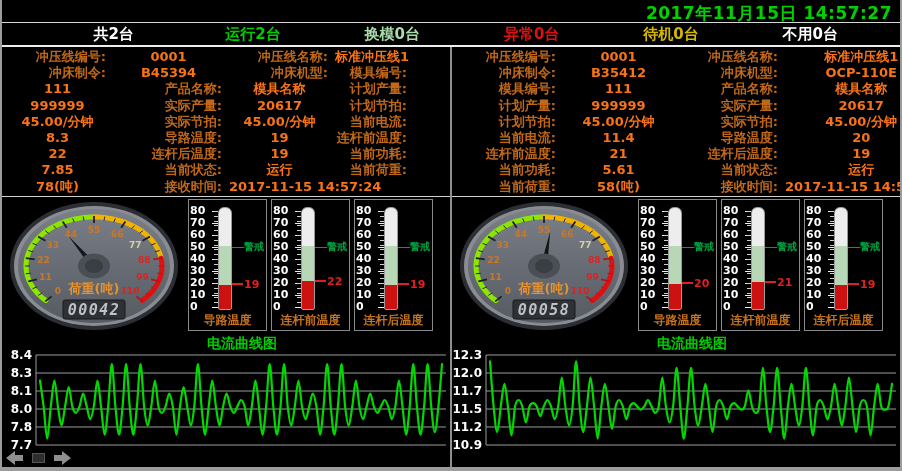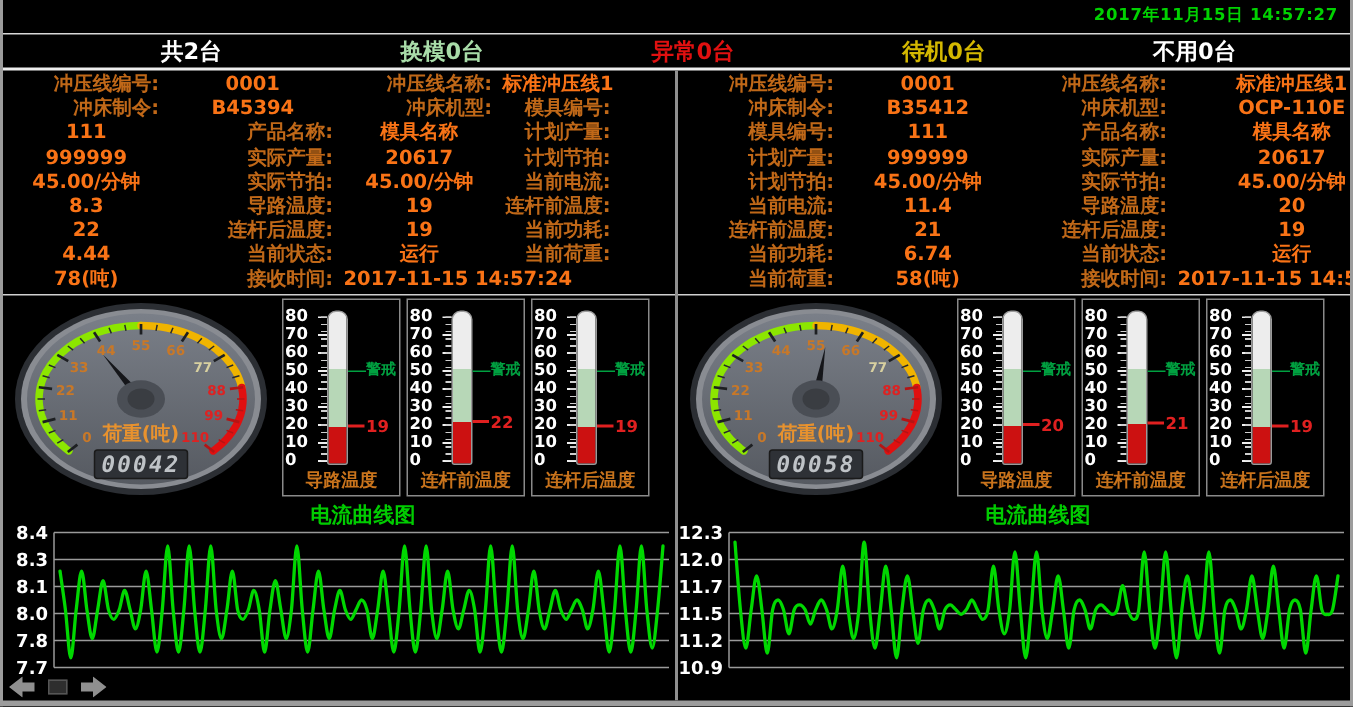--- a/index.html
+++ b/index.html
@@ -4,21 +4,21 @@
 <style>
   * { margin:0; padding:0; box-sizing:border-box; }
   html,body { background:#1a1a1a; }
   body { width:902px; height:471px; font-family:"DejaVu Sans","Liberation Sans",sans-serif; }
   .screen {
     position:relative; width:902px; height:471px; background:#000; overflow:hidden;
     border-left:2px solid #9c9c9c; border-right:2px solid #9c9c9c; border-bottom:4px solid #9c9c9c;
   }
   .titlebar { position:relative; height:22px; background:#000; }
   .datetime {
-    position:absolute; right:8px; top:2px; color:#00d200; font-size:11px; font-weight:bold; letter-spacing:0.5px;
+    position:absolute; right:8px; top:2px; color:#00d200; font-size:17px; font-weight:bold; letter-spacing:0.5px;
   }
   .statusbar {
     height:25px; display:flex; align-items:center; padding-left:42px; padding-right:20px;
     border-top:1px solid #d8d8d8; border-bottom:2px solid #ededed; background:#000;
   }
   .status-item { flex:1; text-align:center; font-size:15px; font-weight:bold; }
   .main { position:relative; height:420px; }
   .panel { position:absolute; top:0; width:448px; height:420px; }
   #panel-0 { left:0; }
   #panel-1 { left:450px; }
@@ -61,20 +61,21 @@
 </style>
 </head>
 <body>
 
 <div class="screen">
   <div class="titlebar">
     <span class="datetime">2017年11月15日 14:57:27</span>
   </div>
   <div class="statusbar" id="statusbar">
       <span class="status-item" style="color: rgb(255, 255, 255);">共2台</span>
+      <span class="status-item" style="color: rgb(0, 204, 0);">运行2台</span>
       <span class="status-item" style="color: rgb(168, 220, 168);">换模0台</span>
       <span class="status-item" style="color: rgb(224, 16, 16);">异常0台</span>
       <span class="status-item" style="color: rgb(212, 184, 0);">待机0台</span>
       <span class="status-item" style="color: rgb(255, 255, 255);">不用0台</span>
     </div>
   <div class="main">
     <section class="panel" id="panel-0">
         <div class="info-grid">
           <span class="info-label">冲压线编号:</span>
           <span class="info-value">0001</span>
@@ -97,21 +98,21 @@
           <span class="info-value">45.00/分钟</span>
           <span class="info-label">当前电流:</span>
           <span class="info-value">8.3</span>
           <span class="info-label">导路温度:</span>
           <span class="info-value">19</span>
           <span class="info-label">连杆前温度:</span>
           <span class="info-value">22</span>
           <span class="info-label">连杆后温度:</span>
           <span class="info-value">19</span>
           <span class="info-label">当前功耗:</span>
-          <span class="info-value">4.44</span>
+          <span class="info-value">7.85</span>
           <span class="info-label">当前状态:</span>
           <span class="info-value">运行</span>
           <span class="info-label">当前荷重:</span>
           <span class="info-value">78(吨)</span>
           <span class="info-label">接收时间:</span>
           <span class="info-value">2017-11-15 14:57:24</span>
         </div>
         <div class="section-sep"></div>
         <svg width="176" height="134" class="gauge-svg">
           <defs>
@@ -275,21 +276,21 @@
           <span class="info-value">45.00/分钟</span>
           <span class="info-label">当前电流:</span>
           <span class="info-value">11.4</span>
           <span class="info-label">导路温度:</span>
           <span class="info-value">20</span>
           <span class="info-label">连杆前温度:</span>
           <span class="info-value">21</span>
           <span class="info-label">连杆后温度:</span>
           <span class="info-value">19</span>
           <span class="info-label">当前功耗:</span>
-          <span class="info-value">6.74</span>
+          <span class="info-value">5.61</span>
           <span class="info-label">当前状态:</span>
           <span class="info-value">运行</span>
           <span class="info-label">当前荷重:</span>
           <span class="info-value">58(吨)</span>
           <span class="info-label">接收时间:</span>
           <span class="info-value">2017-11-15 14:57:24</span>
         </div>
         <div class="section-sep"></div>
         <svg width="176" height="134" class="gauge-svg">
           <defs>

